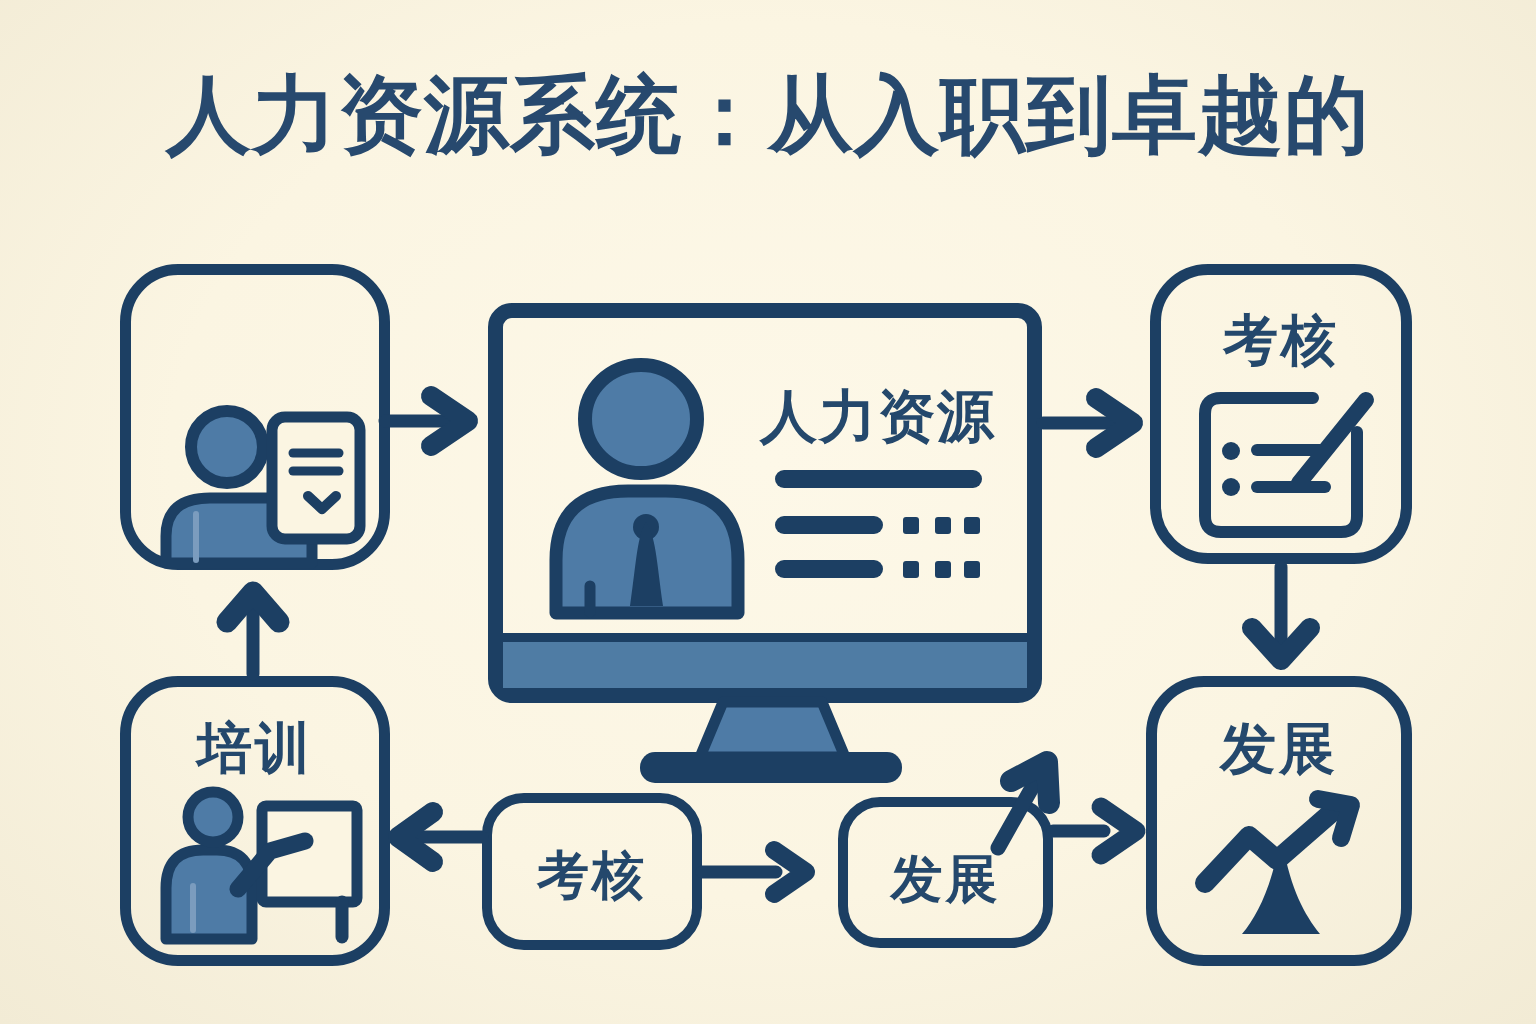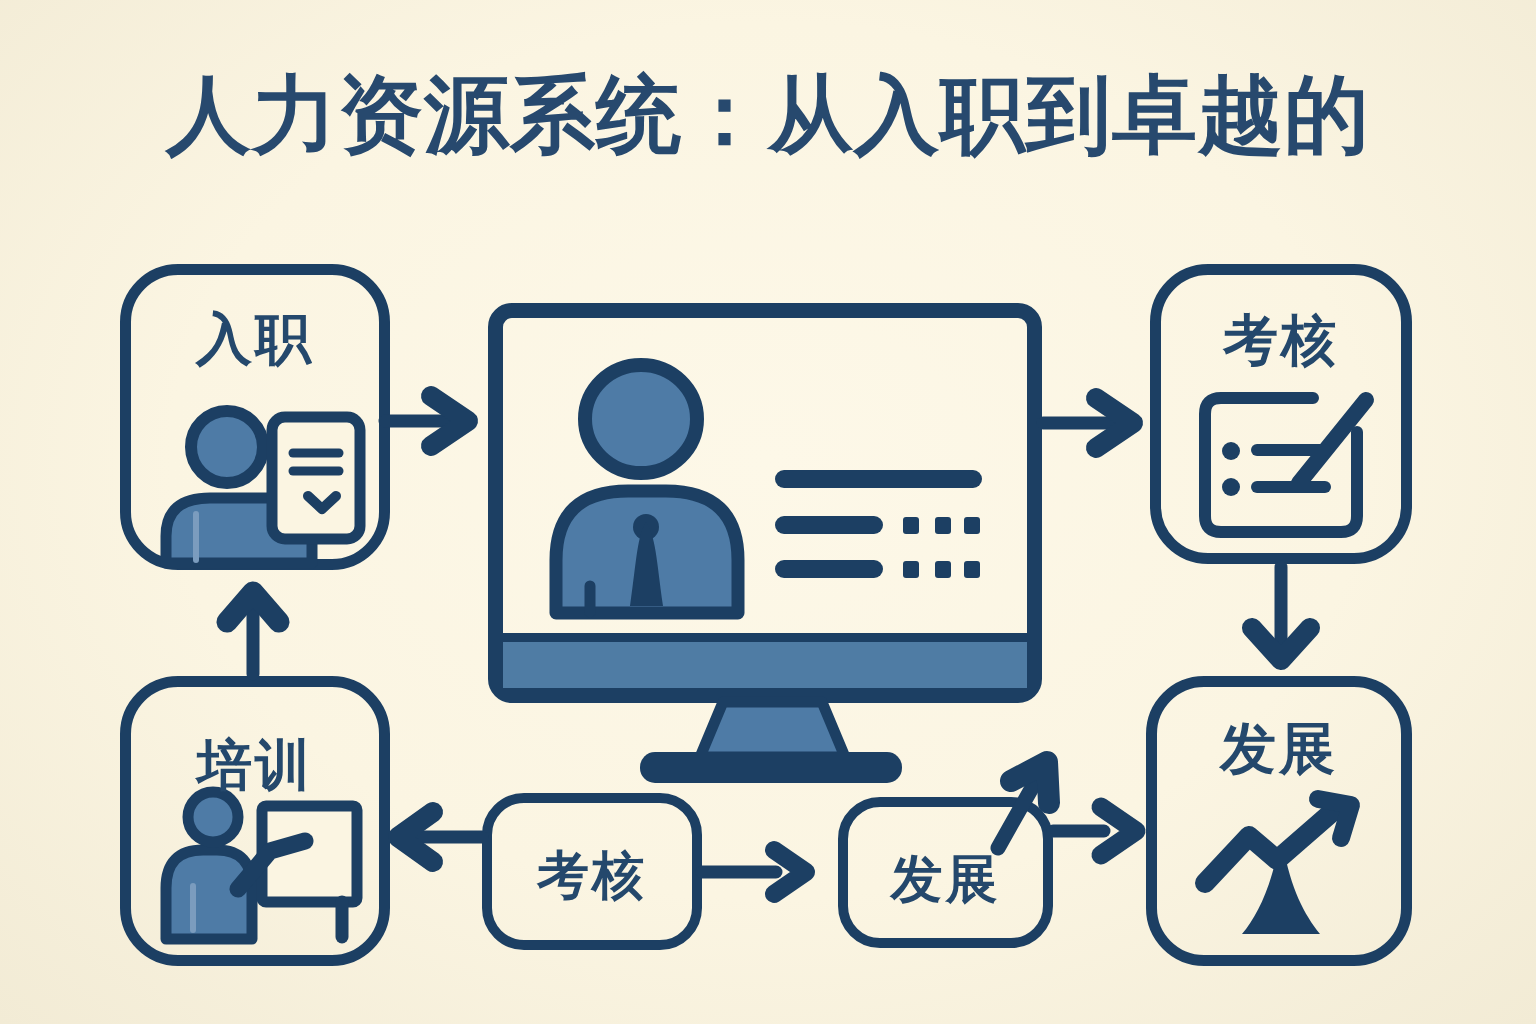--- a/index.html
+++ b/index.html
@@ -23,21 +23,21 @@
     border:11px solid #1c3f63;border-radius:58px;
     background:transparent;
   }
   .node.small{border-width:10px;border-radius:42px;}
   .lbl{
     position:absolute;text-align:center;font-weight:bold;
     color:#24486c;white-space:nowrap;letter-spacing:3px;
   }
   .lbl-onboarding{left:120px;top:302px;width:270px;font-size:56px;}
   .lbl-assessment{left:1150px;top:304px;width:262px;font-size:55px;}
-  .lbl-training{left:120px;top:712px;width:270px;font-size:55px;margin-top:17px;}
+  .lbl-training{left:120px;top:712px;width:270px;font-size:55px;}
   .lbl-development{left:1146px;top:712px;width:266px;font-size:56px;}
   .lbl-assessment-step{left:482px;top:841px;width:220px;font-size:52px;}
   .lbl-development-step{left:838px;top:845px;width:215px;font-size:52px;}
   .lbl-hr{left:740px;top:379px;width:276px;font-size:57px;letter-spacing:2px;}
   .monitor-frame{
     position:absolute;left:488px;top:303px;width:554px;height:400px;
     box-sizing:border-box;border:15px solid #1c3f63;border-radius:24px;
     background:transparent;
   }
   .monitor-band{
@@ -156,20 +156,20 @@
         <path d="M998,848 L1033,786" stroke-width="15"></path>
         <path d="M1011,781 L1047,762 L1049,803" stroke-width="22"></path>
       </g>
       <g>
         <path d="M1053,831 L1104,831" stroke-width="13"></path>
         <path d="M1101,807 L1136,831 L1101,855" stroke-width="19"></path>
       </g>
     </g>
   </svg>
 
-  <div class="lbl lbl-onboarding">入职</div>
   <div class="lbl lbl-assessment">考核</div>
   <div class="lbl lbl-training">培训</div>
   <div class="lbl lbl-development">发展</div>
   <div class="lbl lbl-assessment-step">考核</div>
   <div class="lbl lbl-development-step">发展</div>
+  <div class="lbl lbl-hr">人力资源</div>
 
 </div>
 
 </body></html>

